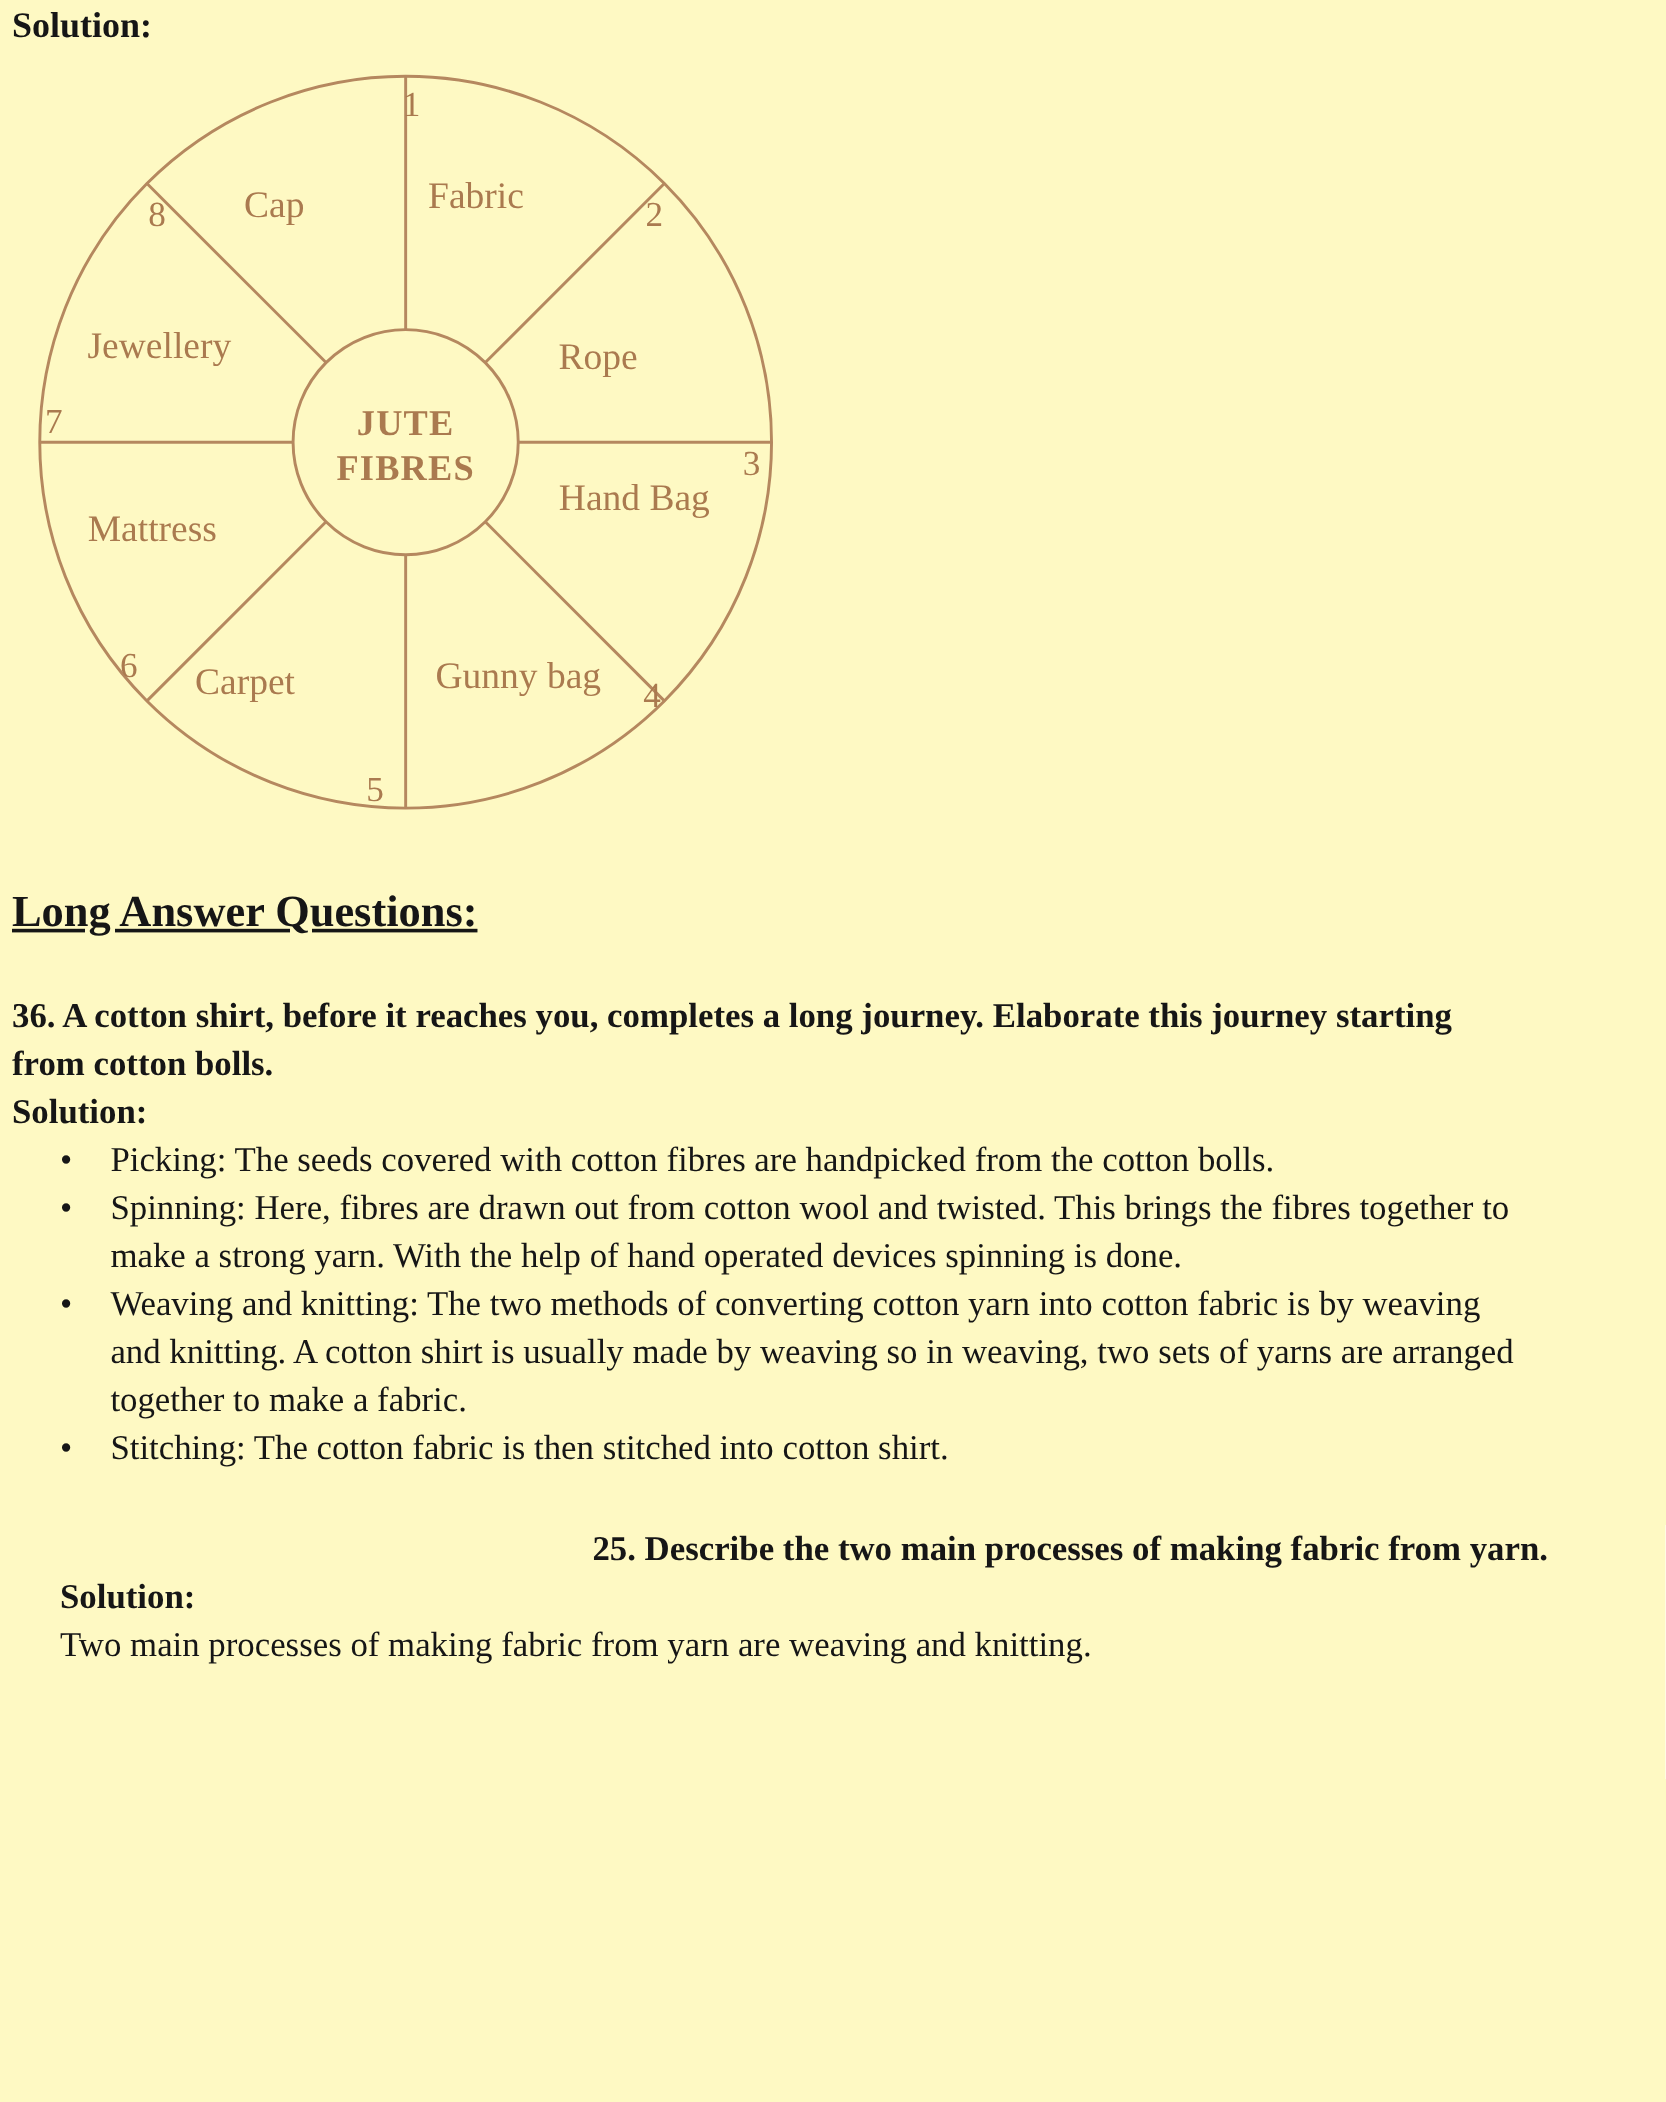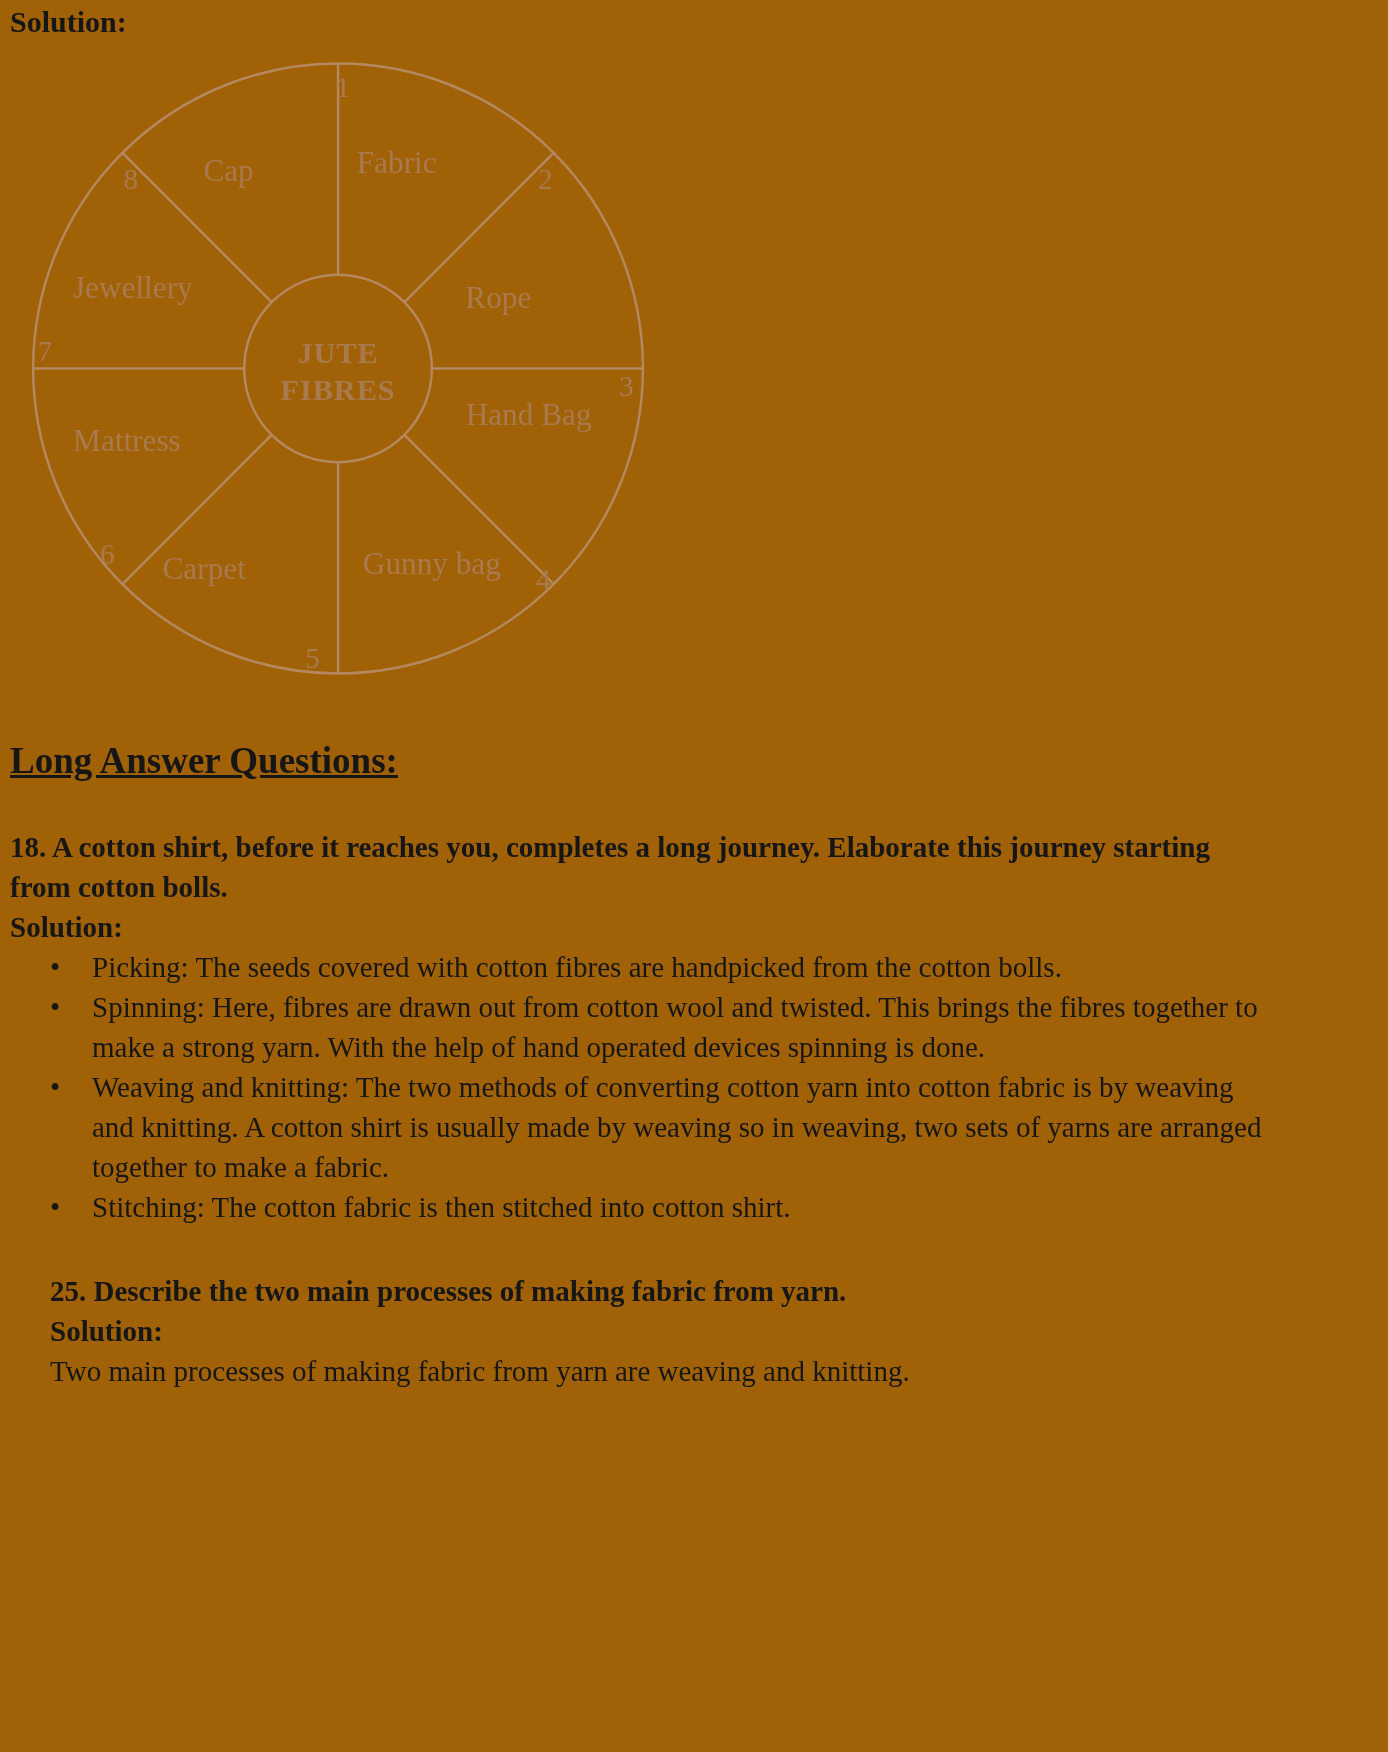--- a/index.html
+++ b/index.html
@@ -6,23 +6,23 @@
   .page {
     position: relative;
     width: 1388px;
     min-height: 1752px;
     box-sizing: border-box;
     padding: 2px 10px 40px 10px;
     font-family: "Liberation Serif", serif;
     font-size: 29px;
     line-height: 40px;
     color: #161616;
-    background: #a16207;
+    background: #fef9c3;
   }
-  .bold { font-weight: bold; }
+  .bold { font-weight: bold; text-align: right; }
   p { margin: 0; }
   .heading-top {
     font-weight: bold;
     font-size: 30px;
     margin: 0;
   }
   .diagram-wrap {
     margin-top: 4px;
     margin-left: 0px;
     width: 660px;
@@ -114,21 +114,21 @@
       <text x="538" y="556" text-anchor="middle" class="spoke-number" fill="#aa7a4f">4</text>
       <text x="302" y="636" text-anchor="middle" class="spoke-number" fill="#aa7a4f">5</text>
       <text x="92" y="530" text-anchor="middle" class="spoke-number" fill="#aa7a4f">6</text>
       <text x="28" y="322" text-anchor="middle" class="spoke-number" fill="#aa7a4f">7</text>
       <text x="116" y="146" text-anchor="middle" class="spoke-number" fill="#aa7a4f">8</text>
     </svg>
   </div>
 
   <p class="section-heading">Long Answer Questions:</p>
 
-  <p class="question">18. A cotton shirt, before it reaches you, completes a long journey. Elaborate this journey starting from cotton bolls.</p>
+  <p class="question">36. A cotton shirt, before it reaches you, completes a long journey. Elaborate this journey starting from cotton bolls.</p>
   <p class="solution-label">Solution:</p>
 
   <ul class="bullets">
     <li>Picking: The seeds covered with cotton fibres are handpicked from the cotton bolls.</li>
     <li>Spinning: Here, fibres are drawn out from cotton wool and twisted. This brings the fibres together to make a strong yarn. With the help of hand operated devices spinning is done.</li>
     <li>Weaving and knitting: The two methods of converting cotton yarn into cotton fabric is by weaving and knitting. A cotton shirt is usually made by weaving so in weaving, two sets of yarns are arranged together to make a fabric.</li>
     <li>Stitching: The cotton fabric is then stitched into cotton shirt.</li>
   </ul>
 
   <div class="q25-block">

